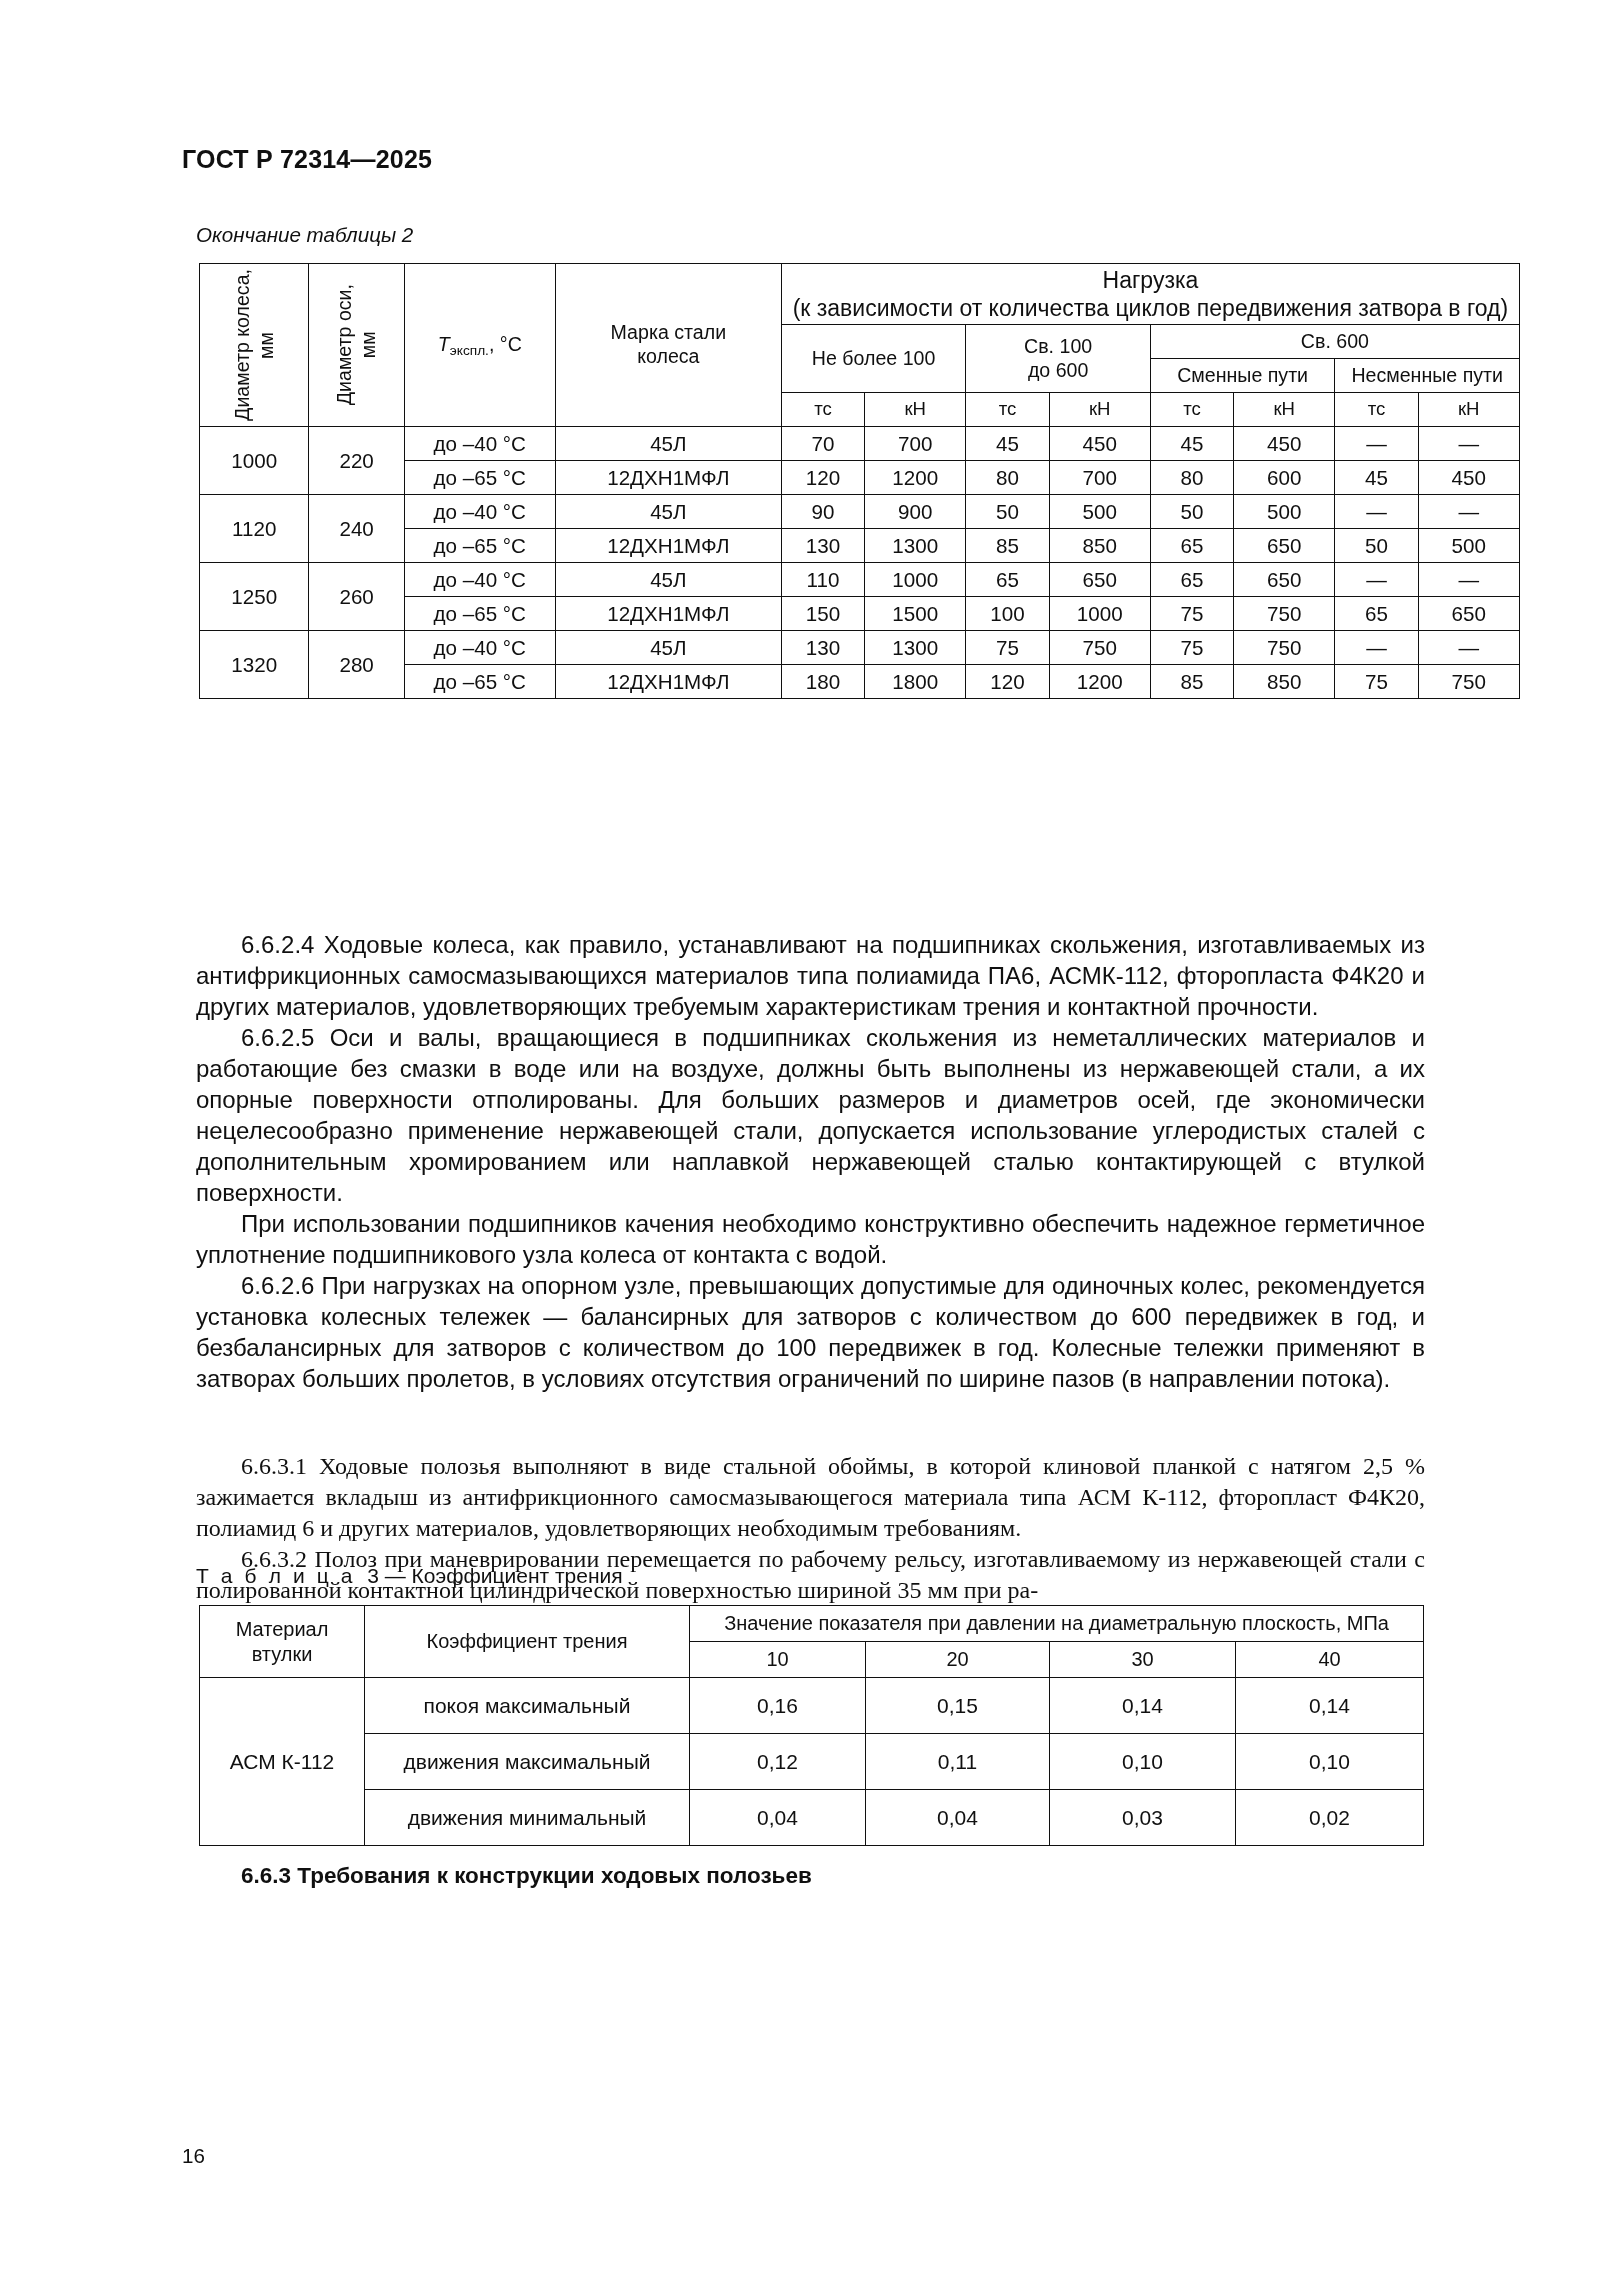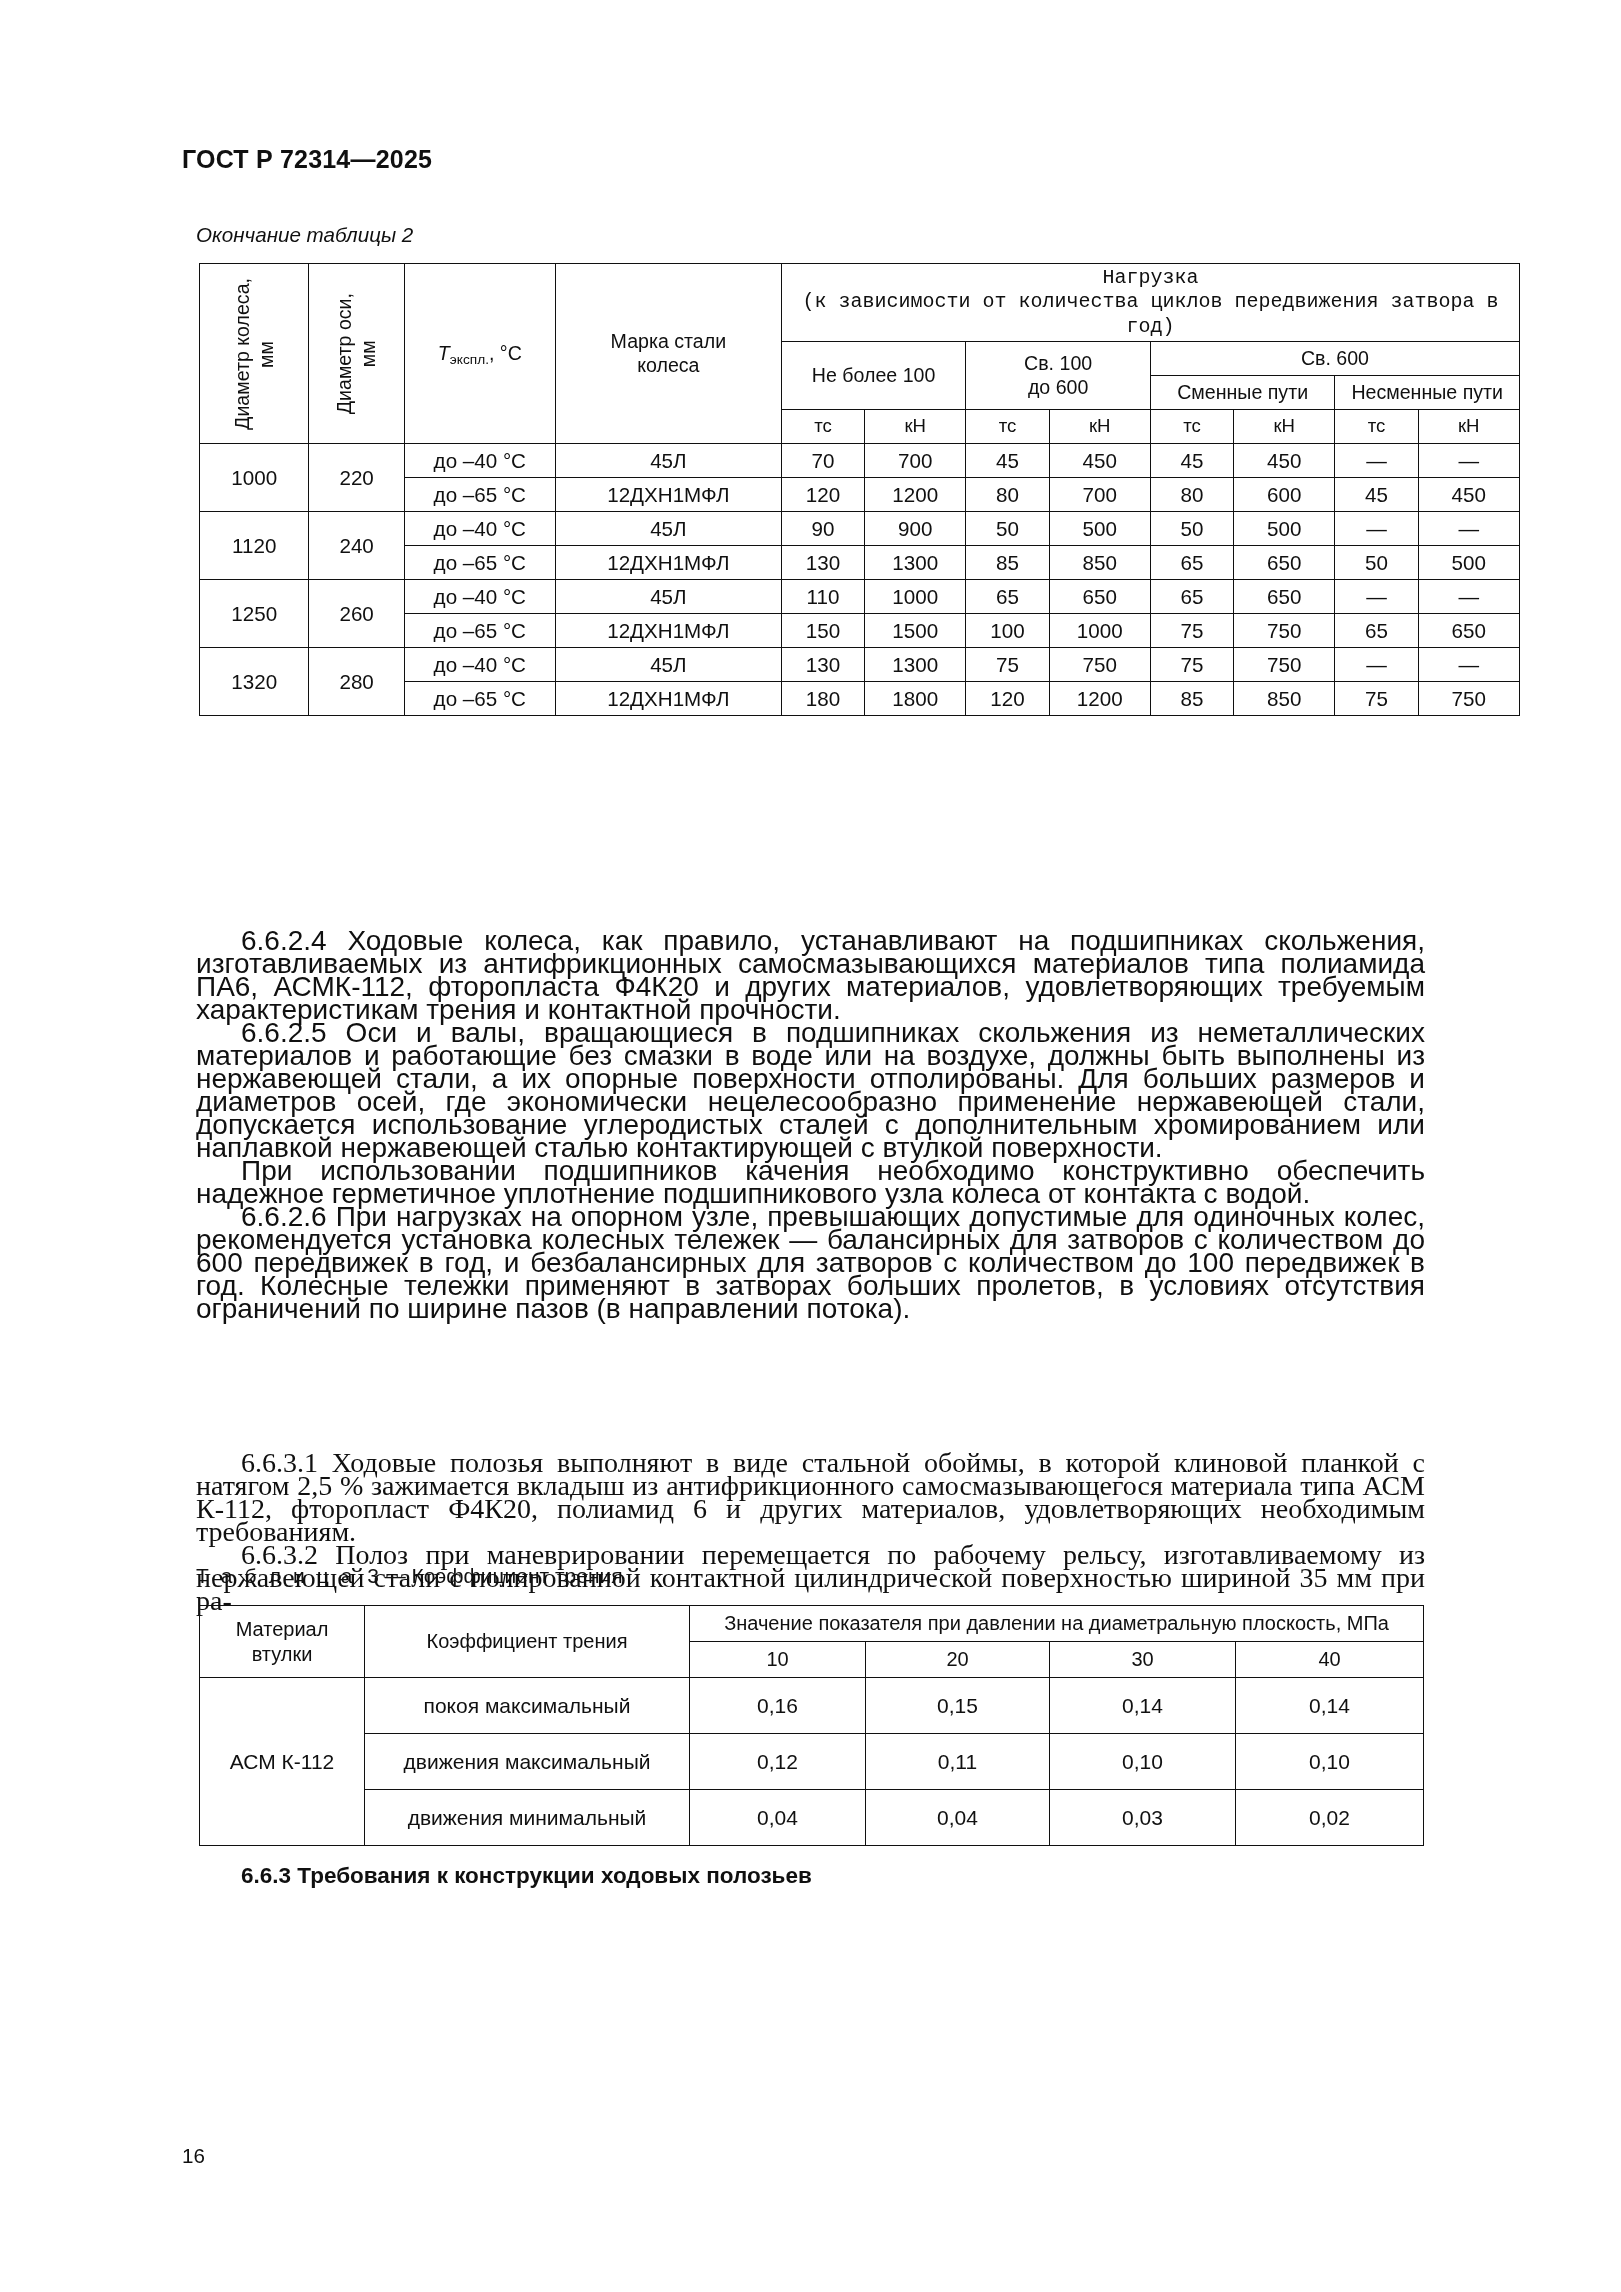--- a/index.html
+++ b/index.html
@@ -73,32 +73,32 @@
     margin: 0 auto;
     text-align: center;
   }
   .texpl sub {
     font-size: 13.7px;
     vertical-align: baseline;
     position: relative;
     top: 3.9px;
   }
   .texpl i { font-style: italic; }
-  .hdr-load-title { line-height: 1.3; font-size: 20px; font-family: Liberation Mono, monospace; }
+  .hdr-load-title { line-height: 1.3; font-size: 23px; }
   .units-row td { font-size: 18.6px; height: 39px; }
   .data-row td { height: 46px; font-size: 20.6px; }
   .dash { font-size: 20.6px; }
 
   
   .body-text {
     position: absolute;
     left: 196px;
     width: 1229px;
-    font-size: 28px;
-    line-height: 23px;
+    font-size: 24px;
+    line-height: 31px;
     text-align: justify;
     text-justify: inter-word;
   }
   .body-text p {
     margin: 0;
     text-indent: 45px;
   }
   #para-block-1 { top: 929px; }
   #para-block-2 { top: 1451px; font-family: Liberation Serif, serif; }
 

